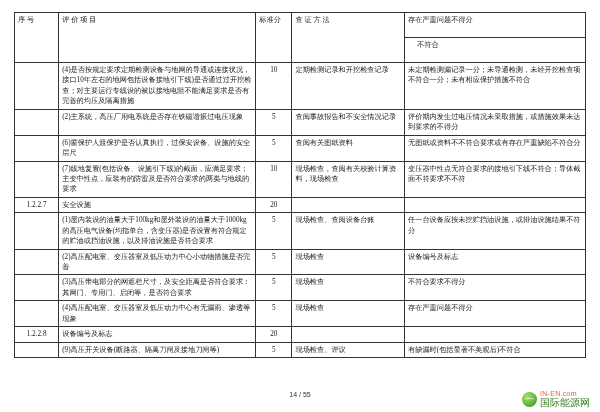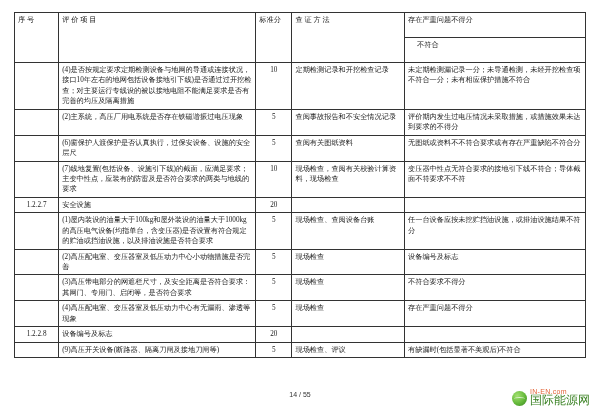--- a/index.html
+++ b/index.html
@@ -91,22 +91,22 @@
   }
   .wm-globe::after {
     content: "";
     position: absolute;
     left: 2px; top: 6px;
     width: 11px; height: 3px;
     border-top: 1px solid rgba(255,255,255,0.7);
     border-radius: 50%;
   }
   .wm-text {
-    font-family: Liberation Mono, monospace;
-    font-size: 12px;
+    font-family: Liberation Sans, sans-serif;
+    font-size: 10px;
     color: #2e7a16;
     white-space: nowrap;
   }
   .wm-en {
     font-family: "Liberation Sans", sans-serif;
     font-size: 7px;
     color: #e05a2b;
     letter-spacing: 0.3px;
   }
   .wm-stack { display: flex; flex-direction: column; line-height: 1.05; }

